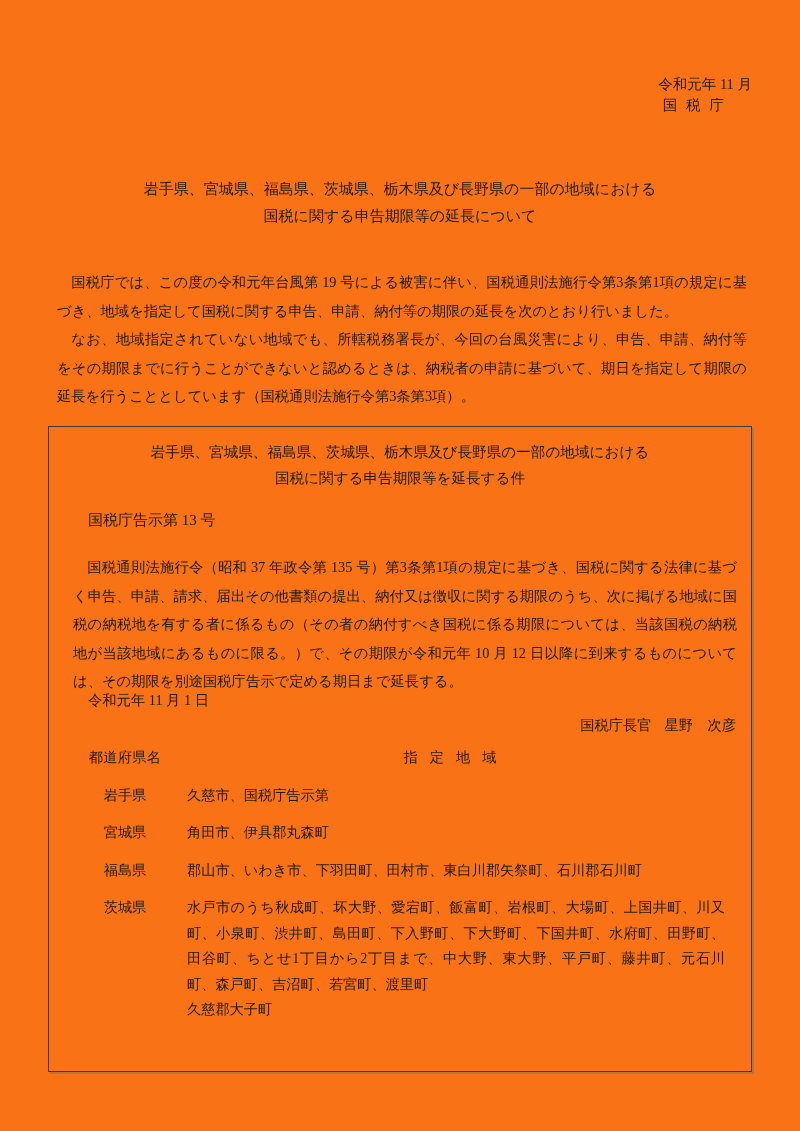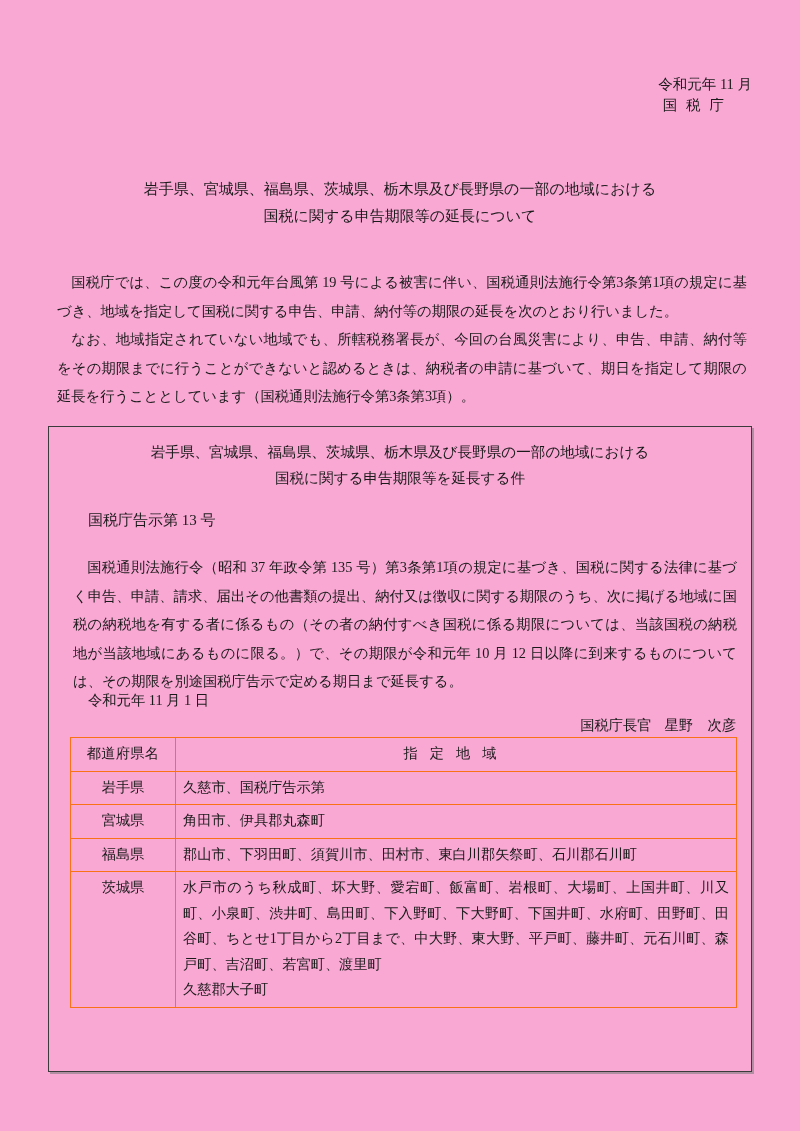--- a/index.html
+++ b/index.html
@@ -11,21 +11,21 @@
     width: 800px;
     height: 1131px;
     position: relative;
     font-family: "Liberation Serif", "DejaVu Serif", serif;
     color: #1a1a1a;
     -webkit-font-smoothing: antialiased;
   }
   .page {
     position: absolute;
     inset: 0;
-    background: #f9a8d4;
+    background: #f97316;
   }
 
   
   .doc-header {
     position: absolute;
     top: 74px;
     right: 48px;
     text-align: left;
     font-size: 14.5px;
     line-height: 21px;
@@ -131,21 +131,21 @@
     position: absolute;
     top: 310px;
     left: 21px;
     width: 667px;
     border-collapse: collapse;
     font-size: 14.2px;
     table-layout: fixed;
   }
   table.region-table td,
   table.region-table th {
-    border: 1px solid #f97316;
+    border: 5px solid #f97316;
     padding: 3px 7px 4px 7px;
     vertical-align: top;
     font-weight: normal;
     line-height: 25.5px;
   }
   table.region-table col.col-pref { width: 105px; }
   .cell-pref {
     text-align: center;
     white-space: nowrap;
   }
@@ -224,21 +224,21 @@
             </tr>
             <tr>
               <td class="cell-pref">宮城県</td>
               <td class="cell-area">
                 <span class="area-line">角田市、伊具郡丸森町</span>
               </td>
             </tr>
             <tr>
               <td class="cell-pref">福島県</td>
               <td class="cell-area">
-                <span class="area-line">郡山市、下羽田町、須賀川市、田村市、東白川郡矢祭町、石川郡石川町</span>
+                <span class="area-line">郡山市、いわき市、下羽田町、田村市、東白川郡矢祭町、石川郡石川町</span>
               </td>
             </tr>
             <tr>
               <td class="cell-pref">茨城県</td>
               <td class="cell-area">
                 <span class="area-line">水戸市のうち秋成町、坏大野、愛宕町、飯富町、岩根町、大場町、上国井町、川又町、小泉町、渋井町、島田町、下入野町、下大野町、下国井町、水府町、田野町、田谷町、ちとせ1丁目から2丁目まで、中大野、東大野、平戸町、藤井町、元石川町、森戸町、吉沼町、若宮町、渡里町</span>
                 <span class="area-line">久慈郡大子町</span>
               </td>
             </tr>
           </tbody>

